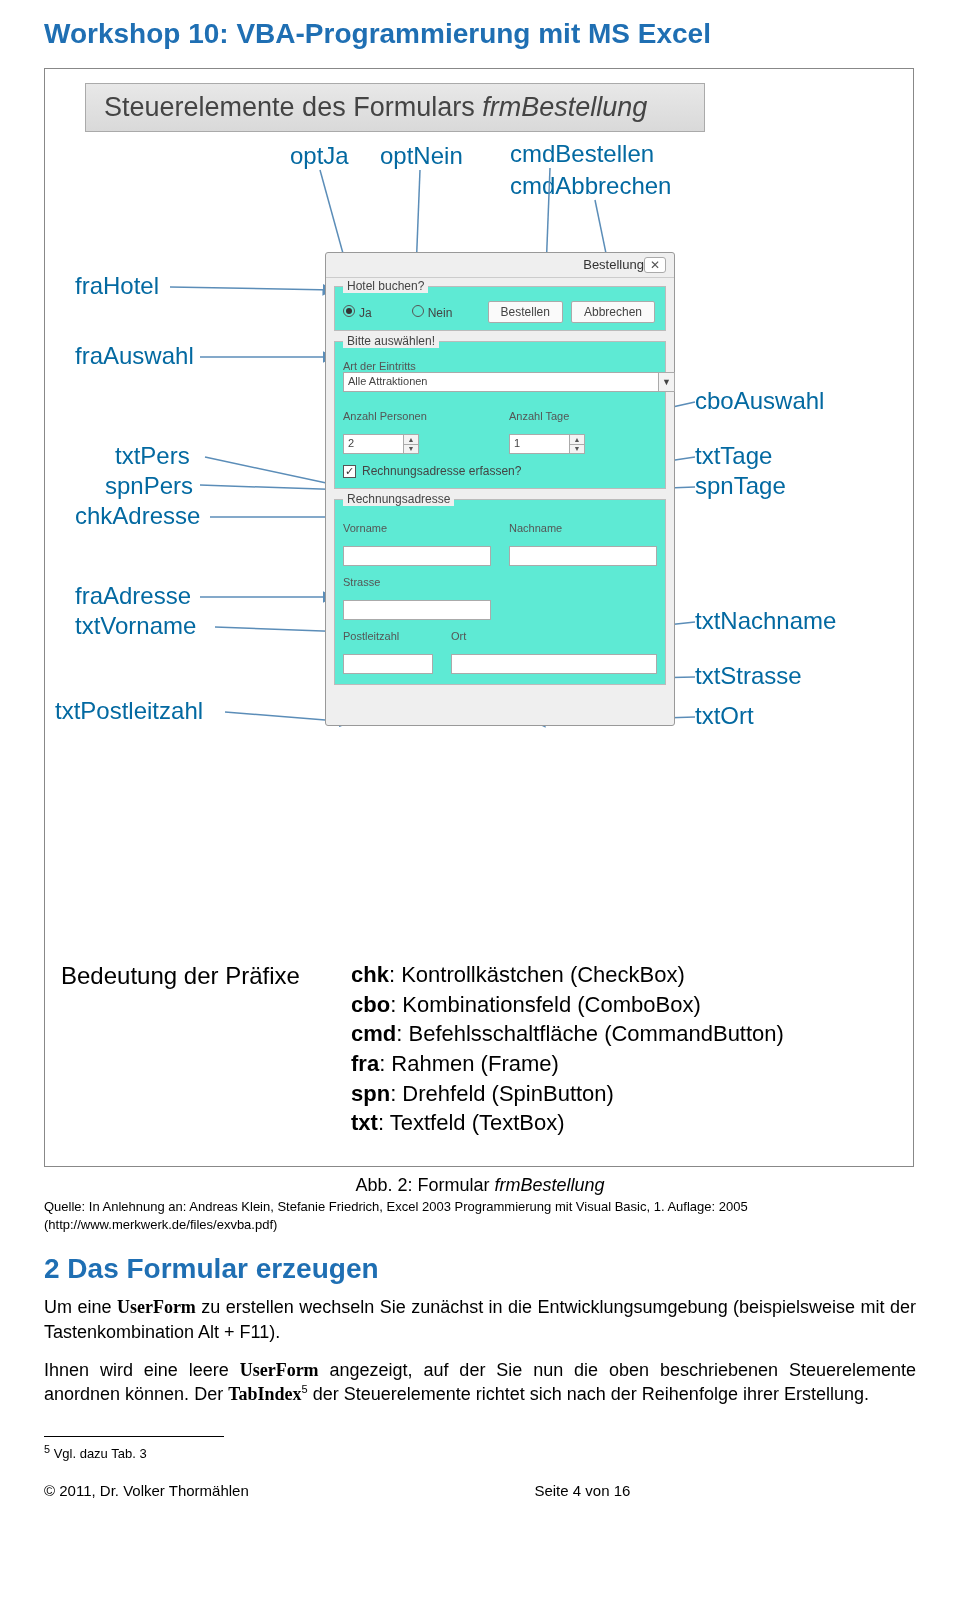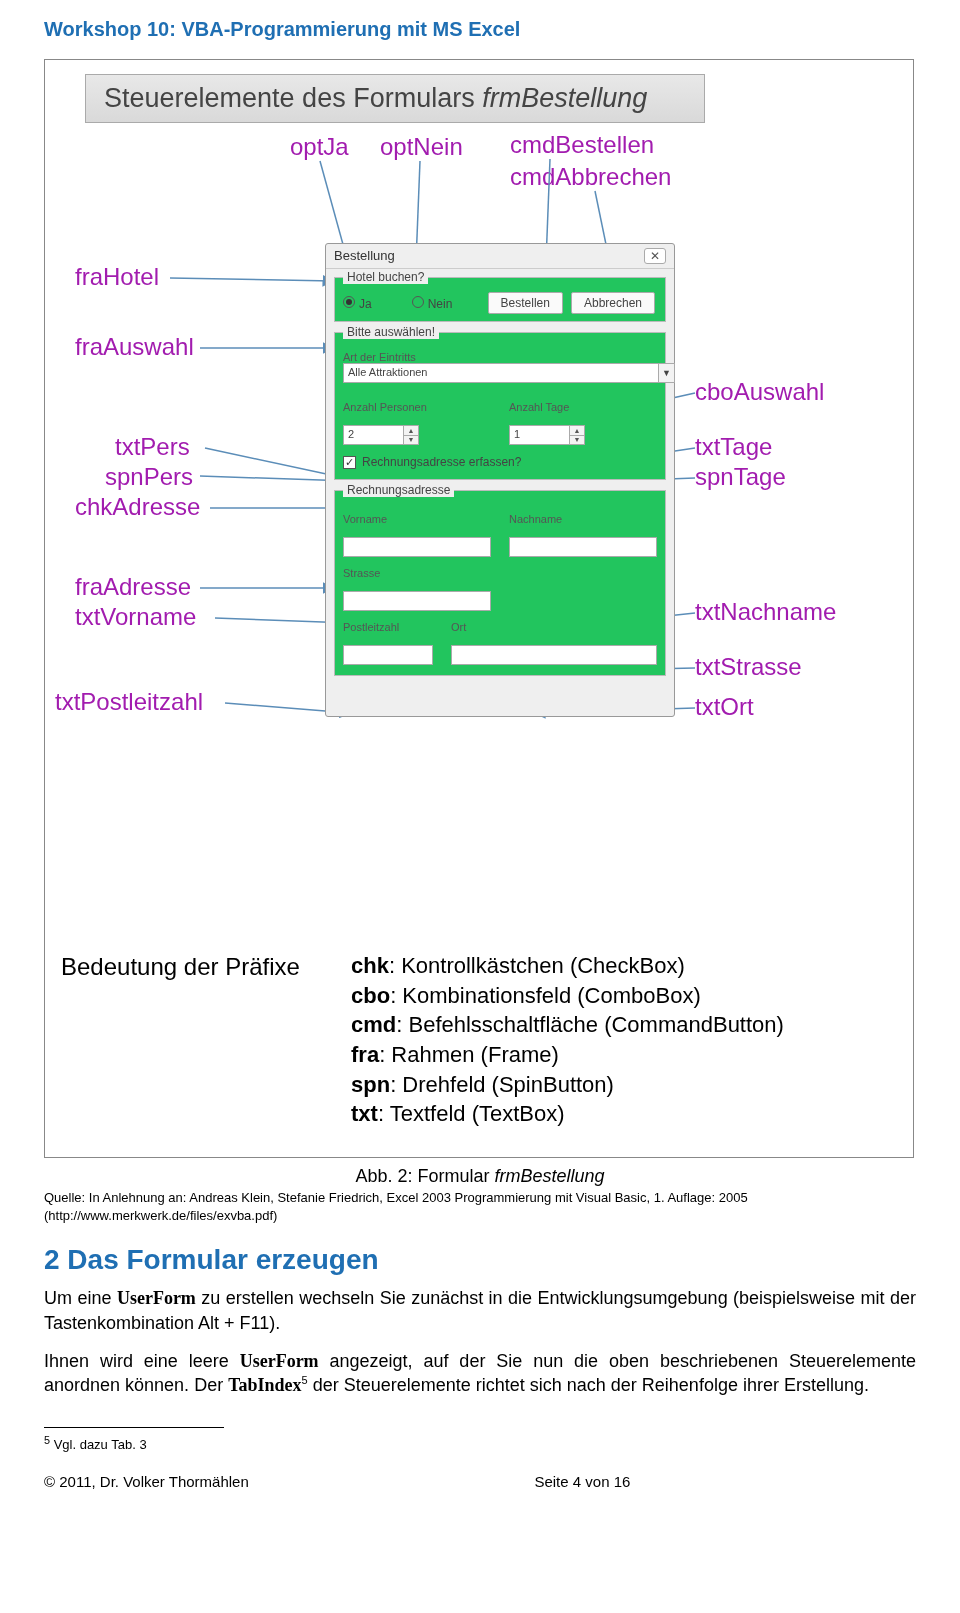--- a/index.html
+++ b/index.html
@@ -5,21 +5,21 @@
   * { box-sizing: border-box; margin: 0; padding: 0; }
   body {
     width: 960px;
     font-family: Arial, Helvetica, sans-serif;
     background: #fff;
     color: #000;
     padding: 18px 44px 20px 44px;
   }
   .page-title {
     color: #1F6FB3;
-    font-size: 20px;
+    font-size: 28px;
     font-weight: bold;
     margin-bottom: 18px;
   }
   .slide-box {
     border: 1px solid #888;
     width: 870px;
     padding: 8px 10px 20px 10px;
     position: relative;
     background: #fff;
   }
@@ -35,56 +35,55 @@
   }
   .slide-title .italic { font-style: italic; }
   .diagram {
     position: relative;
     height: 800px;
     font-family: "Segoe UI", Arial, sans-serif;
   }
   .dlabel {
     position: absolute;
     font-size: 24px;
-    color: #a21caf;
+    color: #0369a1;
     white-space: nowrap;
   }
   
   .win {
     position: absolute;
     left: 270px;
     top: 110px;
     width: 350px;
     background: #efefef;
     border: 1px solid #999;
     border-radius: 3px;
   }
   .win-title {
     padding: 4px 8px;
     font-size: 13px;
     color: #333;
     display: flex;
-    justify-content: space-between;
+    justify-content: flex-end;
     border-bottom: 1px solid #ccc;
-    gap: 36px;
   }
   .win-close {
     border: 1px solid #aaa;
     border-radius: 3px;
     padding: 0 5px;
     font-size: 12px;
     color: #555;
     background: #fff;
   }
   .frame {
     border: 1px solid #bbb;
     margin: 6px 8px 10px 8px;
     padding: 18px 8px 10px 8px;
     position: relative;
-    background: #22c55e;
+    background: #5eead4;
     font-size: 12px;
     color: #444;
   }
   .frame-legend {
     position: absolute;
     top: -8px; left: 8px;
     background: #efefef;
     padding: 0 4px;
     font-size: 12px;
   }

